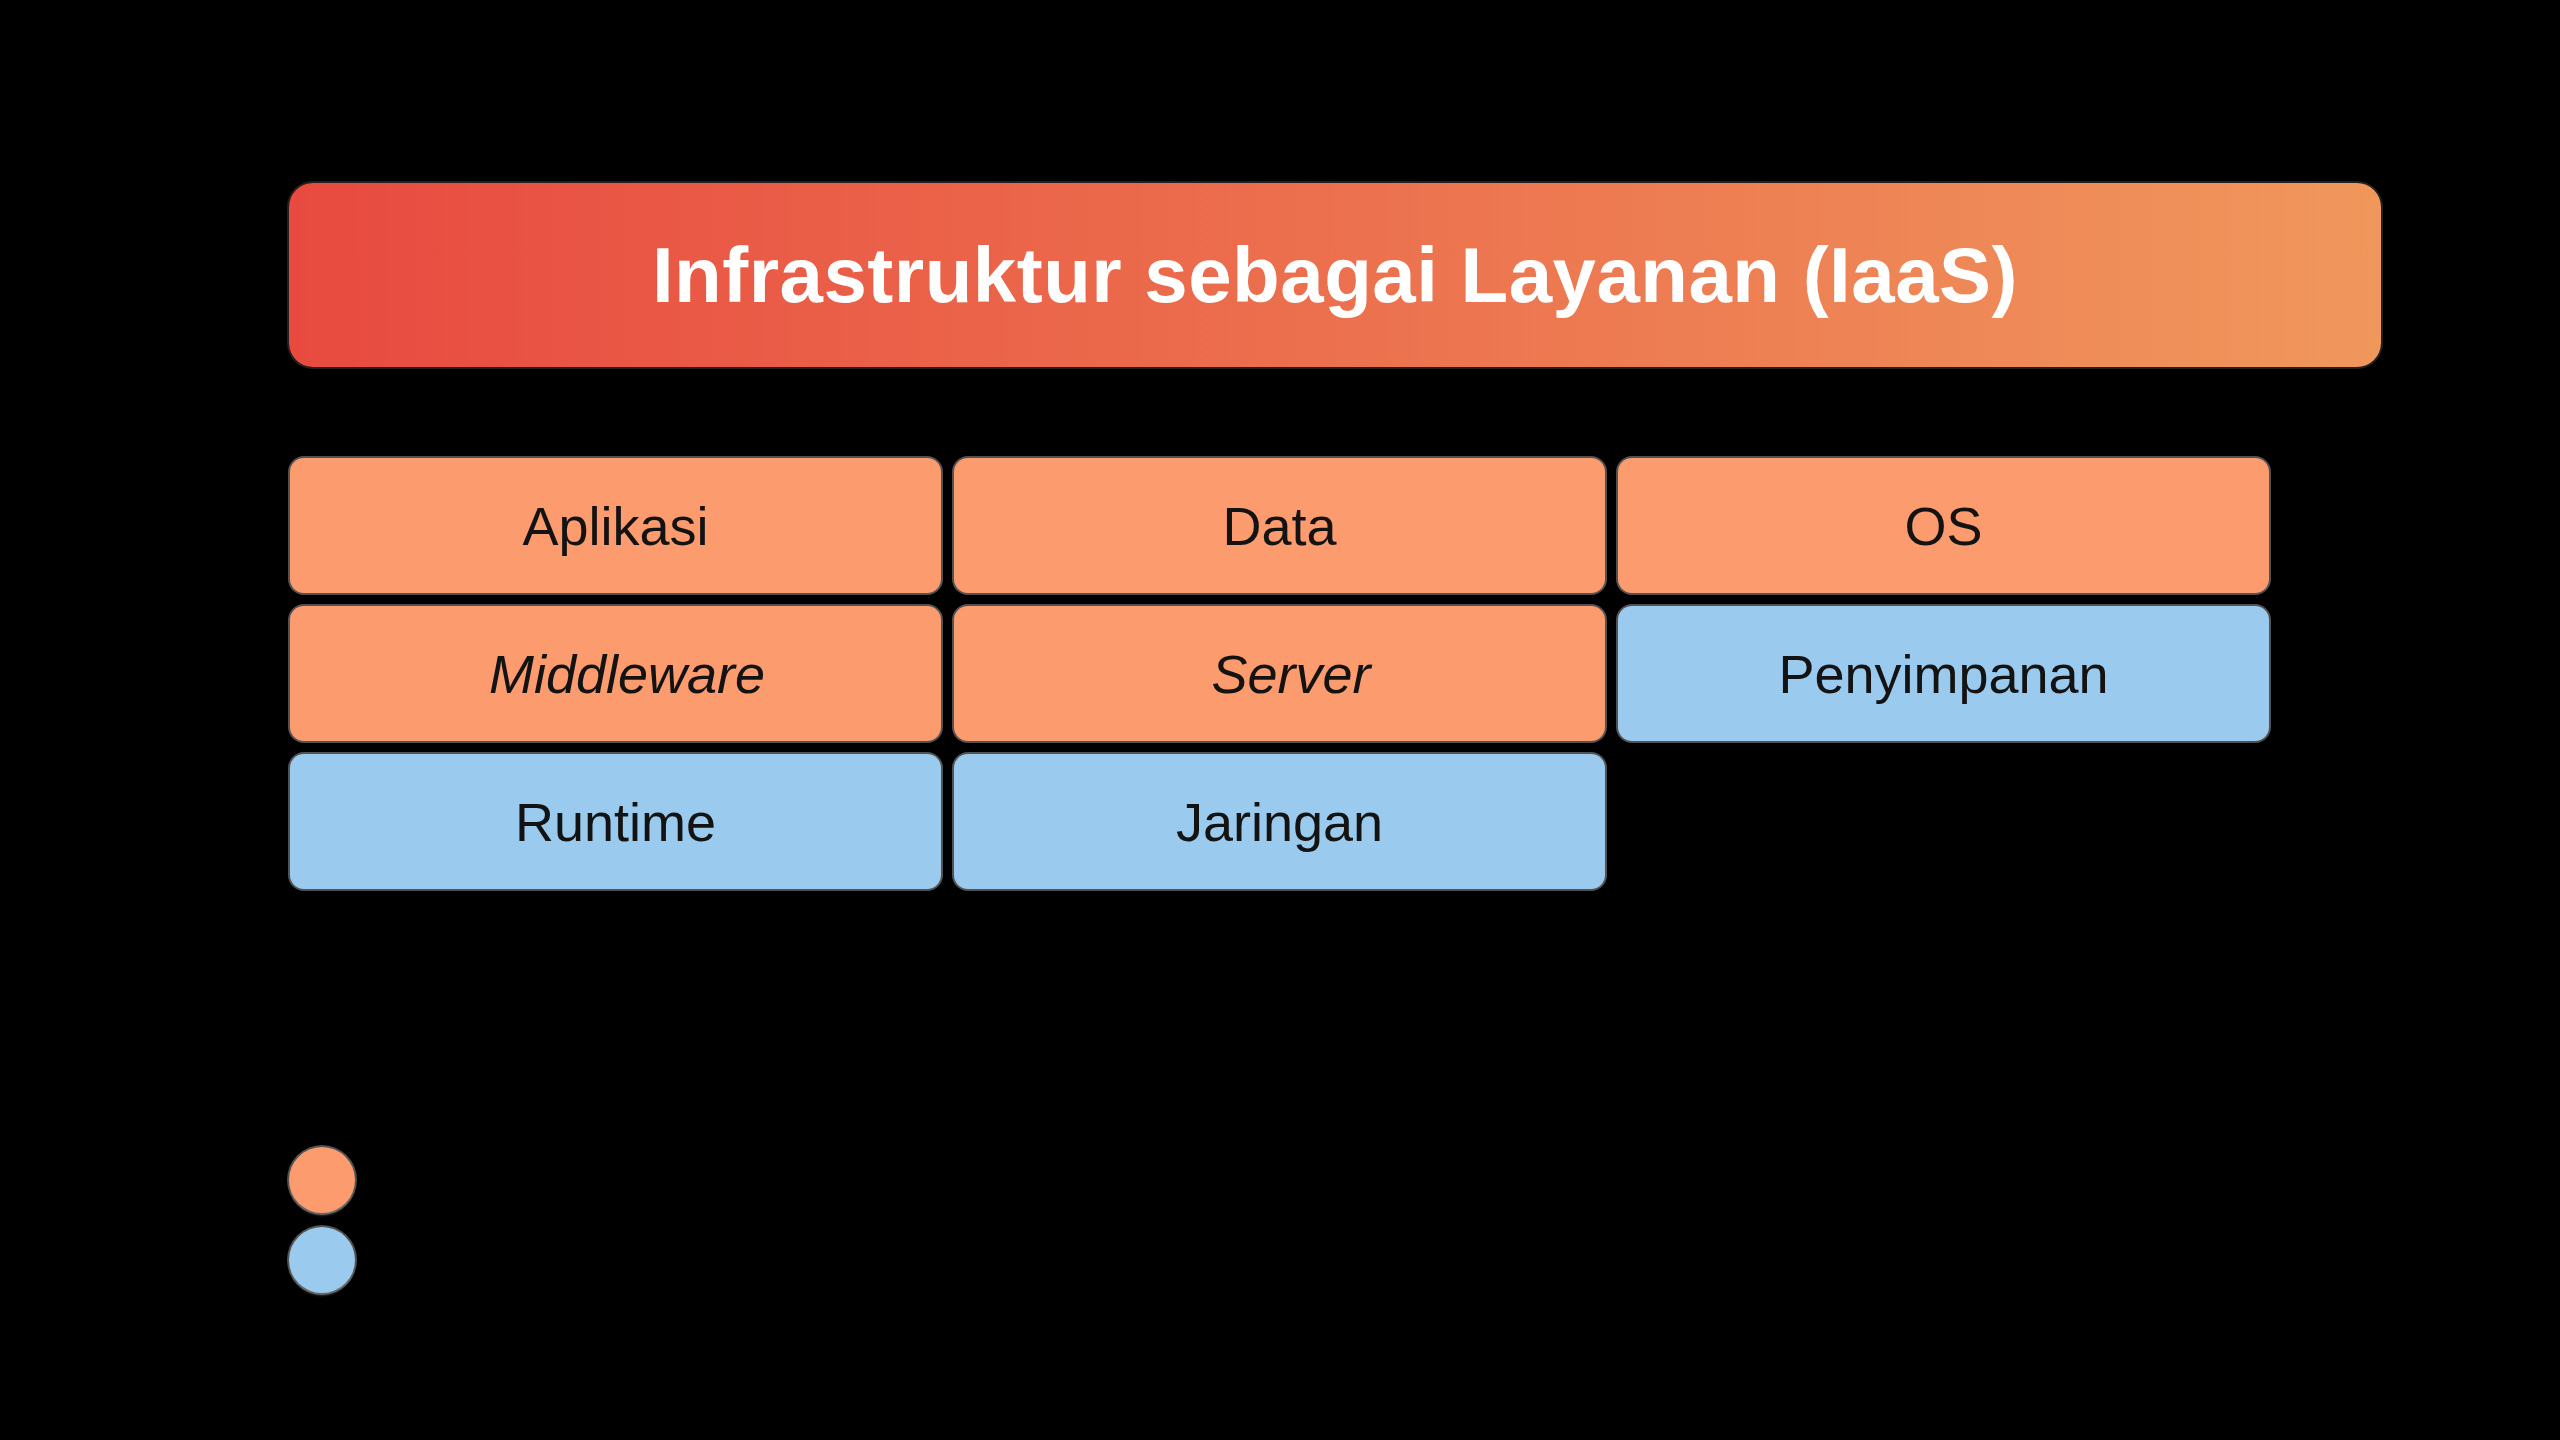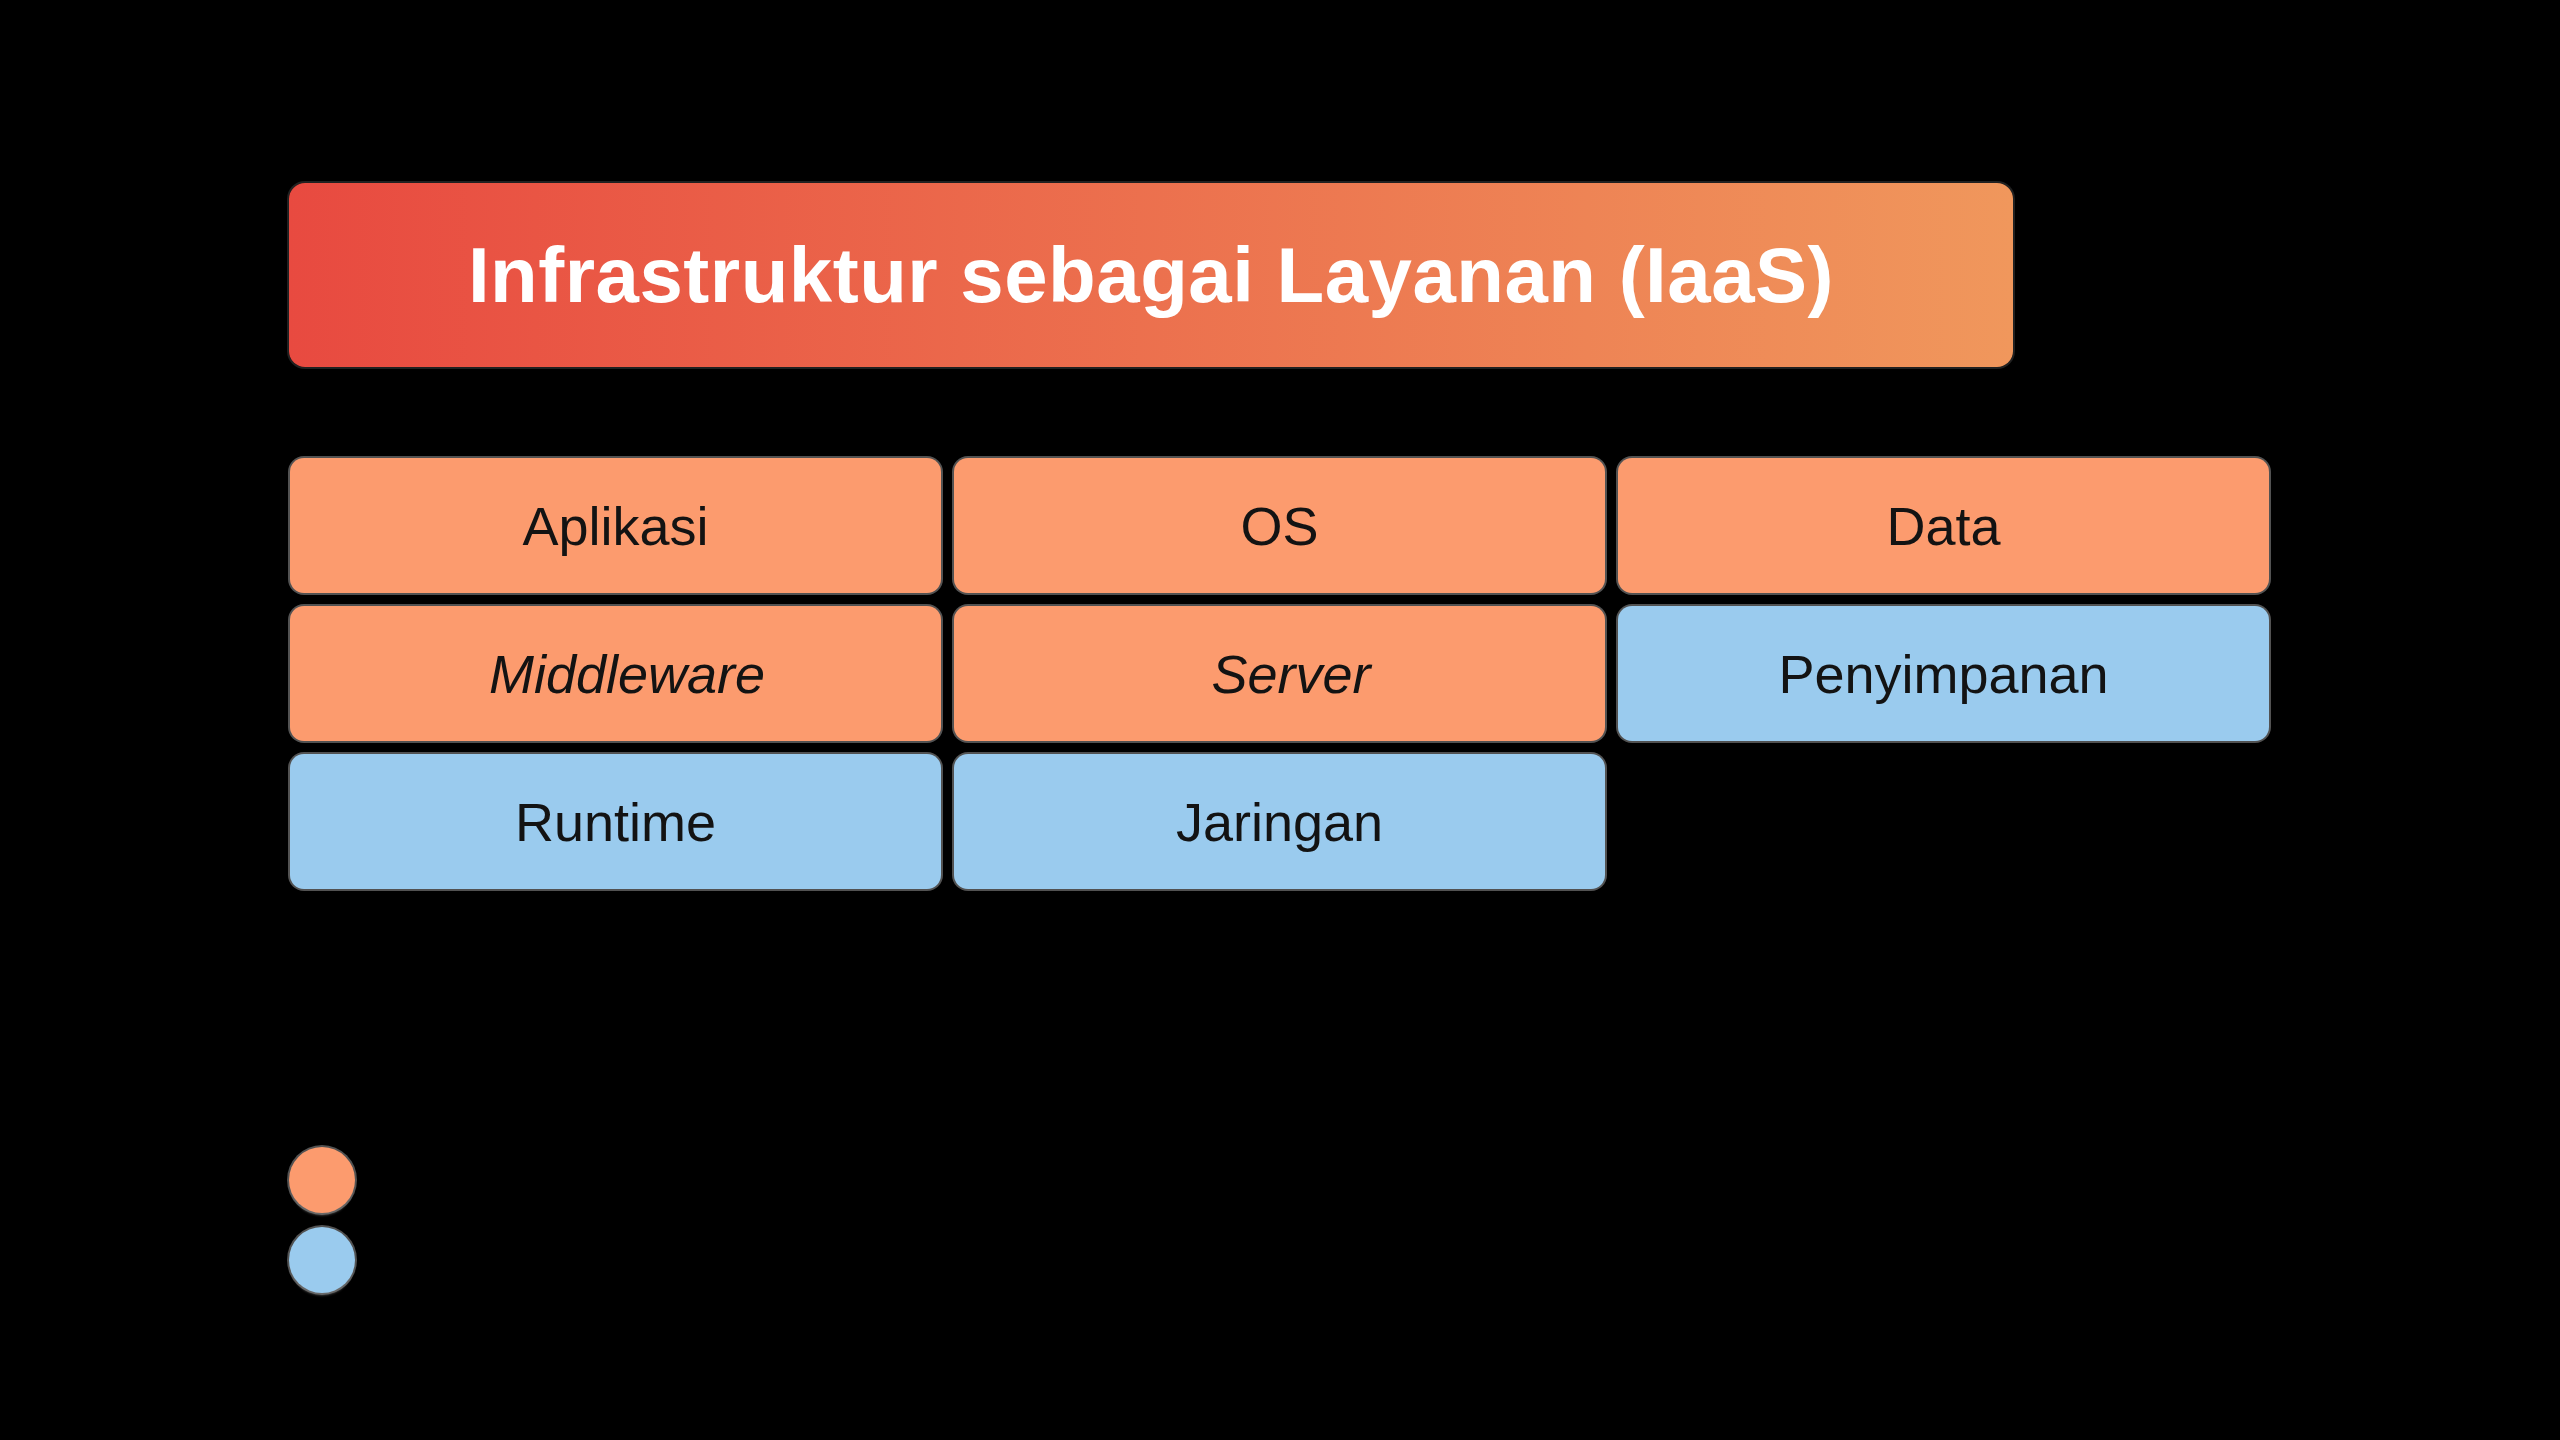--- a/index.html
+++ b/index.html
@@ -14,22 +14,22 @@
   }
   html,body{margin:0;padding:0;}
   body{
     width:2560px;height:1440px;
     background:var(--bg);
     position:relative;
     overflow:hidden;
     font-family:"Liberation Sans","DejaVu Sans",sans-serif;
   }
   .title-bar{
-    position:absolute;left:289px;top:183px;width:1724px;height:184px;
-    border-radius:16px;
+    position:absolute;left:289px;top:183px;width:2092px;height:184px;
+    border-radius:24px;
     background:linear-gradient(90deg,var(--grad-start),var(--grad-end));
     display:flex;align-items:center;justify-content:center;
     box-shadow:0 0 0 2px rgba(120,120,120,0.28);
   }
   .title-bar .title-text{
     color:var(--title-text);
     font-size:78px;font-weight:700;letter-spacing:0.5px;
     white-space:nowrap;
   }
   .stack-grid{
@@ -62,22 +62,22 @@
 </style>
 </head>
 <body>
 
 <div class="title-bar">
   <span class="title-text">Infrastruktur sebagai Layanan (IaaS)</span>
 </div>
 
 <div class="stack-grid">
   <div class="cell orange">Aplikasi</div>
+  <div class="cell orange">Data</div>
   <div class="cell orange">OS</div>
-  <div class="cell orange">Data</div>
   <div class="cell orange italic">Middleware</div>
   <div class="cell orange italic">Server</div>
   <div class="cell blue">Penyimpanan</div>
   <div class="cell blue">Runtime</div>
   <div class="cell blue">Jaringan</div>
 </div>
 
 <div class="legend">
   <span class="dot orange"></span>
   <span class="dot blue"></span>

